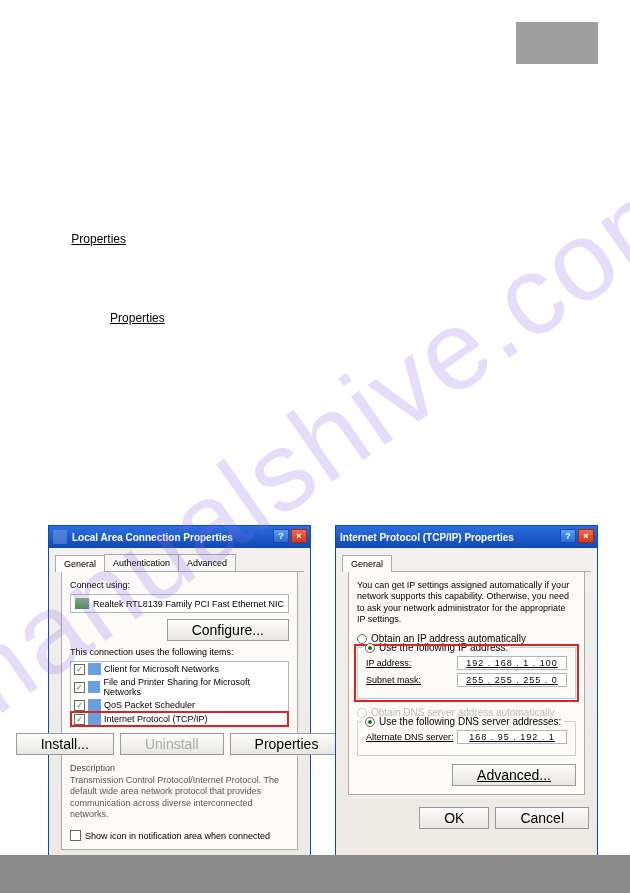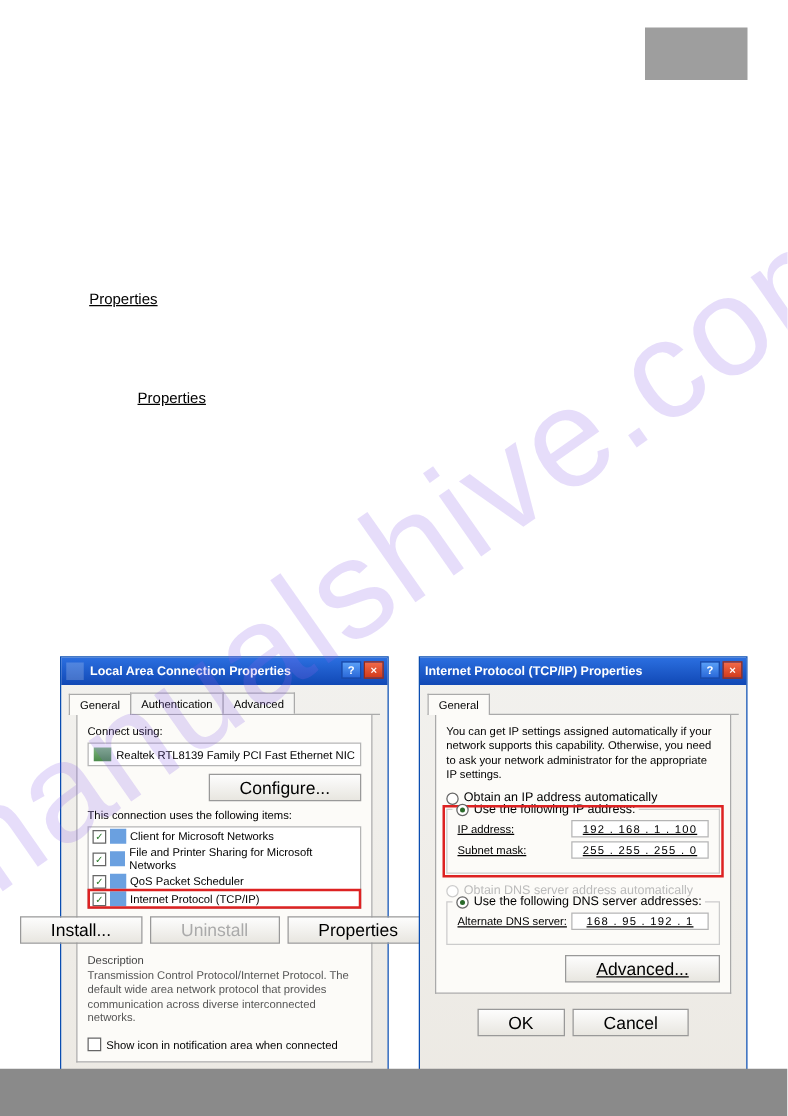--- a/index.html
+++ b/index.html
@@ -41,21 +41,21 @@
 .li-icon { width: 13px; height: 12px; background: #6aa0e0; display:inline-block; }
 
 .btn-row { display: flex; gap: 6px; justify-content: center; margin-top: 6px; }
 
 .group { margin-top: 8px; }
 .group-title { font-size: 9px; color: #444; }
 .desc { font-size: 9px; color: #555; line-height: 1.25; margin-top: 2px; }
 
 .checkbox-line { display: flex; align-items: center; gap: 4px; margin-top: 10px; font-size: 9px; }
 
-.dlg-buttons { display: flex; justify-content: center; gap: 6px; padding: 6px 8px 8px; }
+.dlg-buttons { display: flex; justify-content: flex-end; gap: 6px; padding: 6px 8px 8px; }
 
 .para { font-size: 9px; line-height: 1.25; margin-bottom: 8px; }
 
 .radio-line { display: flex; align-items: center; gap: 4px; font-size: 10px; margin: 3px 0; }
 .radio { width: 10px; height: 10px; border: 1px solid #666; border-radius: 50%; background: #fff; position: relative; }
 .radio.on::after { content: ""; position: absolute; left: 2px; top: 2px; width: 4px; height: 4px; border-radius: 50%; background: #2a6a2a; }
 .radio.disabled { border-color: #ccc; }
 .disabled-text { color: #bbb; }
 
 .fieldset { border: 1px solid #ccc; padding: 6px 8px 8px; margin-top: 2px; }

